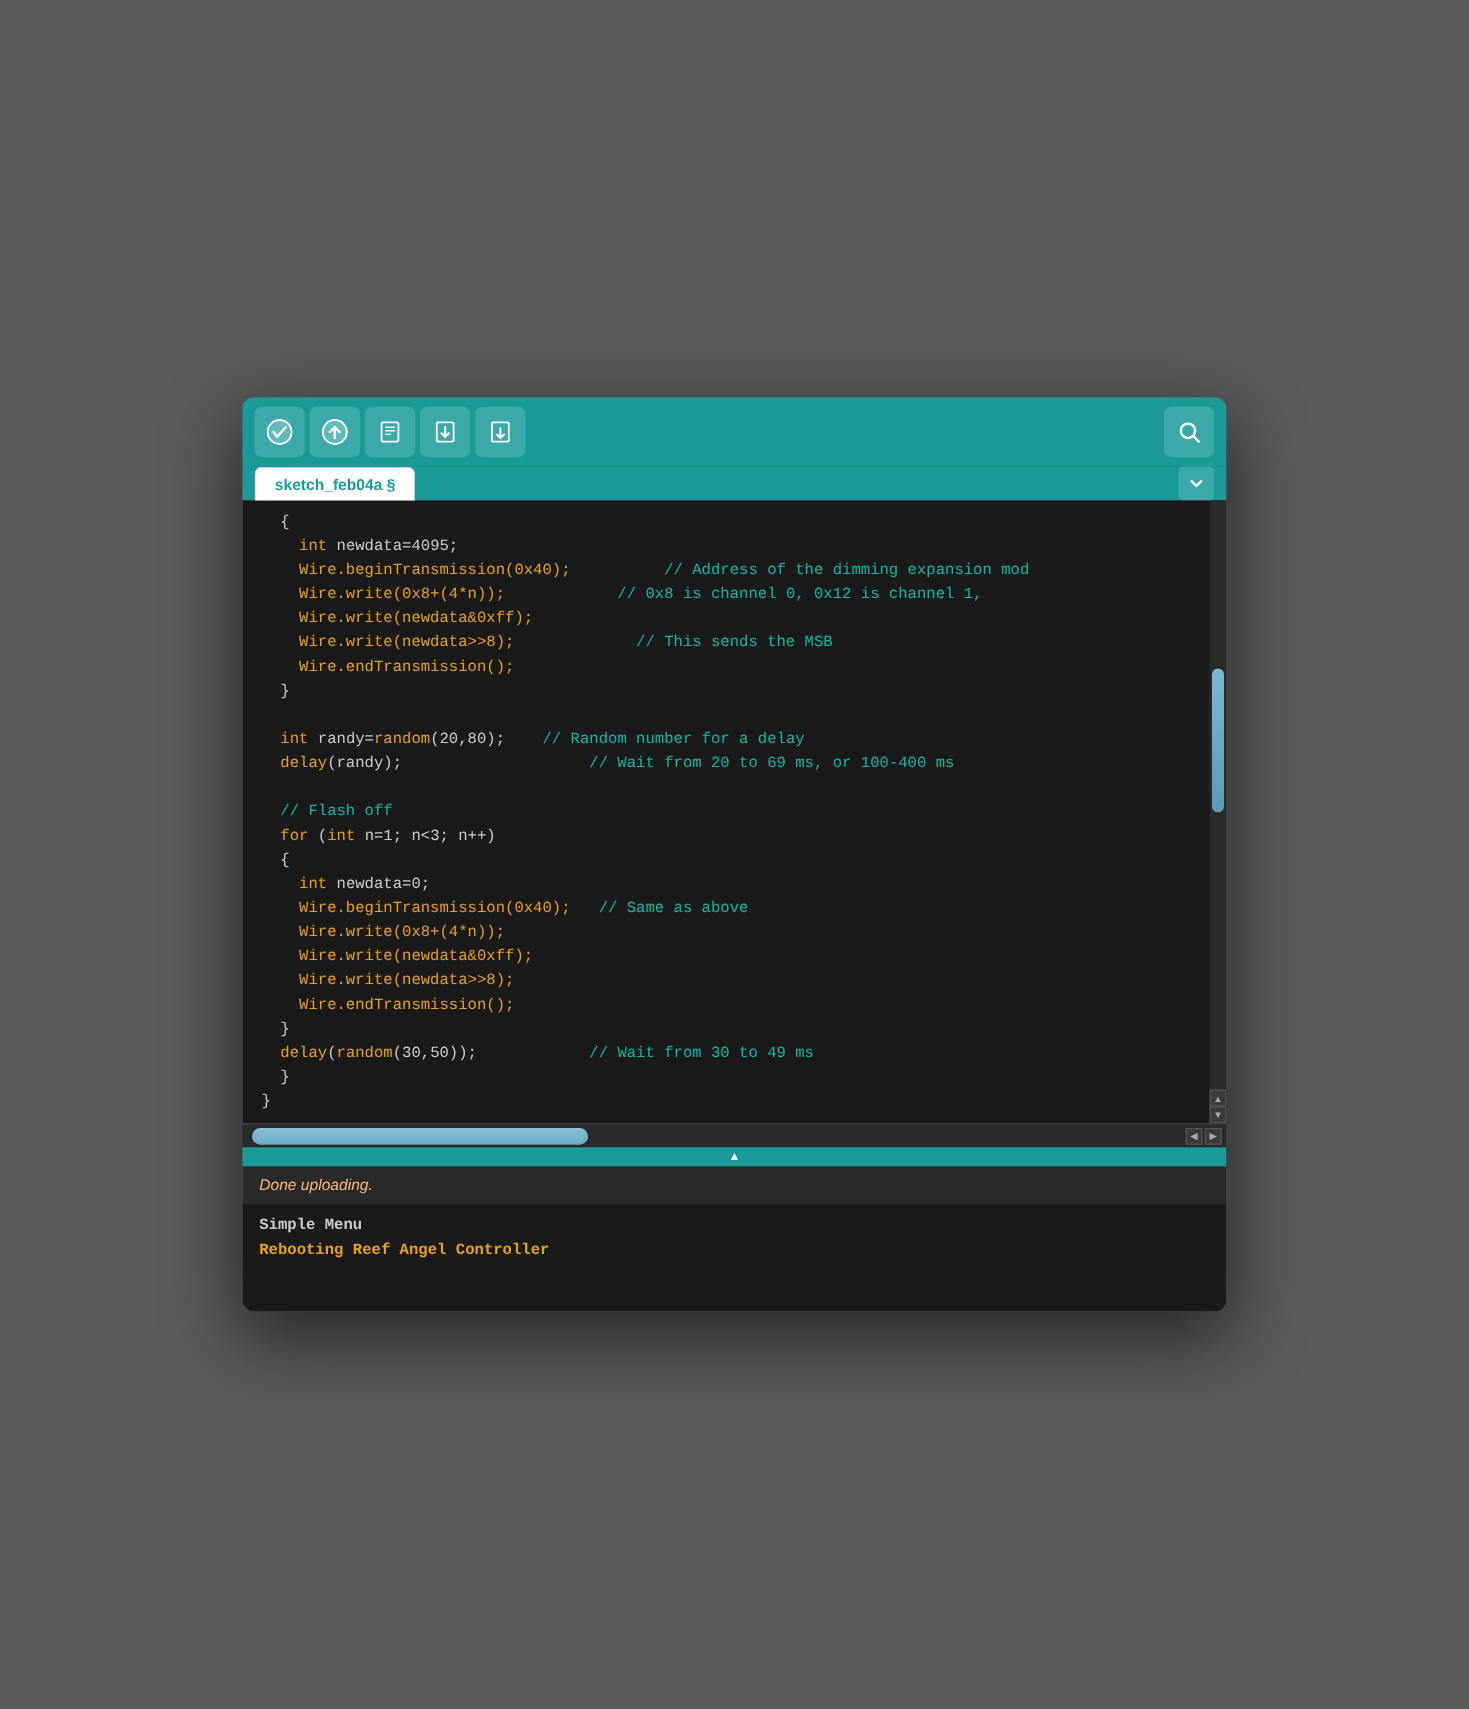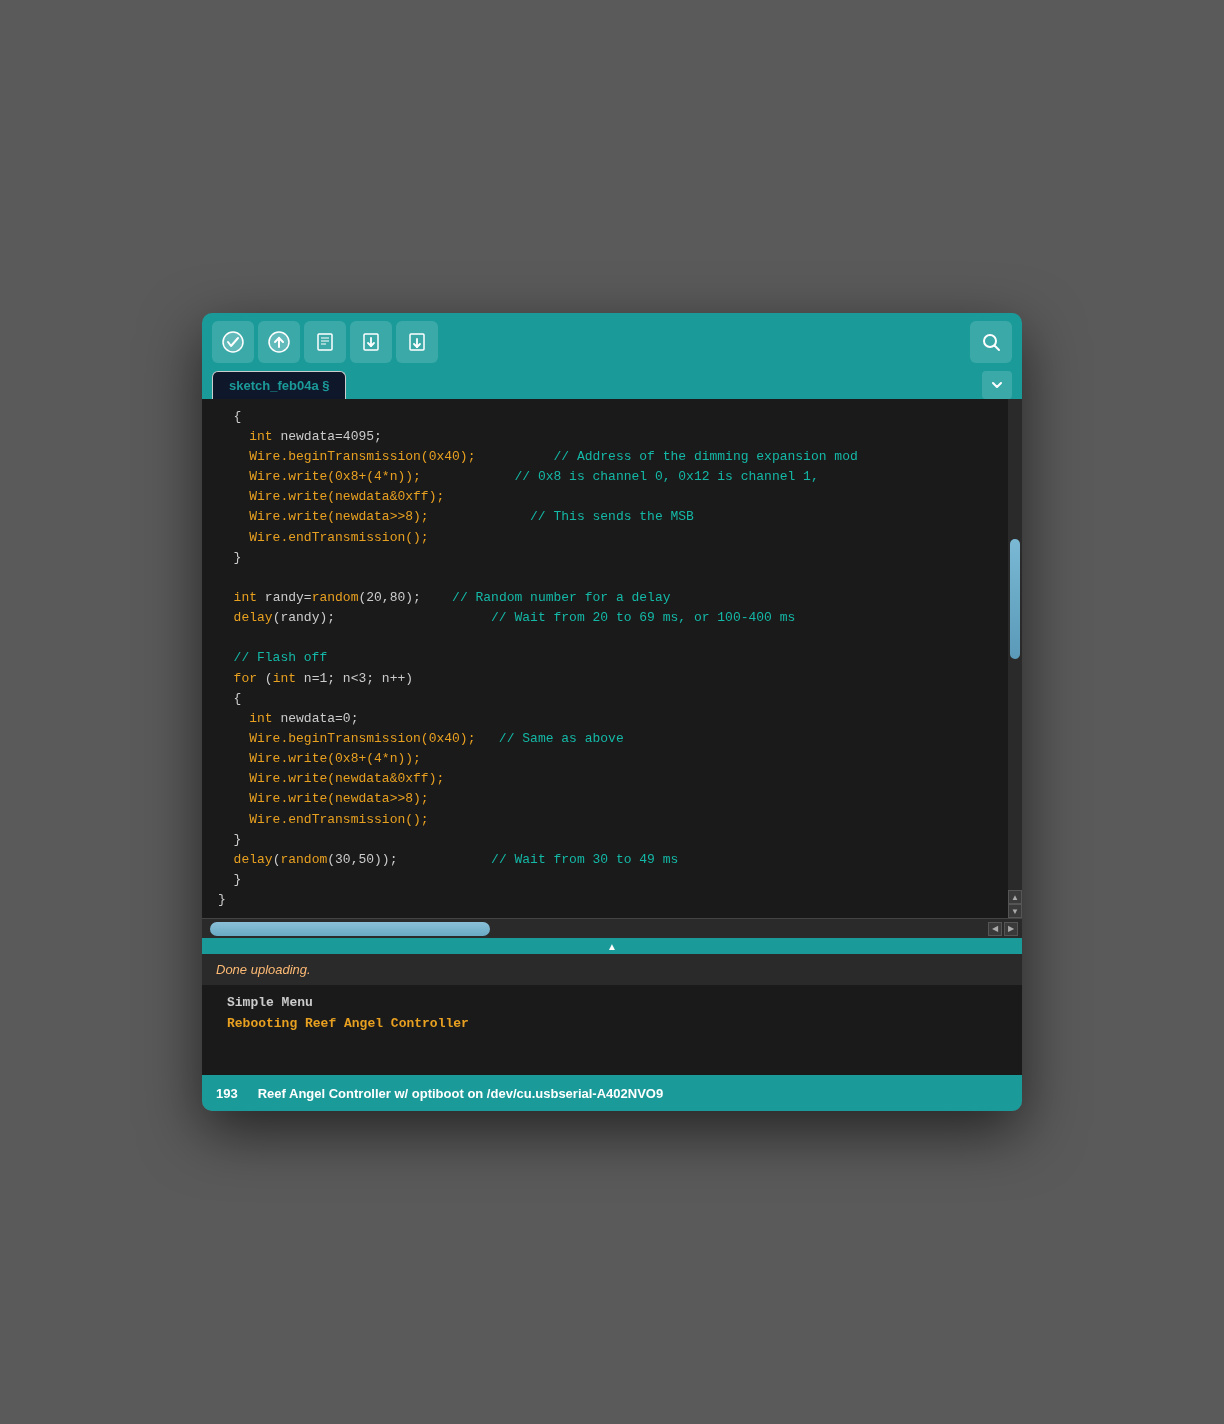--- a/index.html
+++ b/index.html
@@ -82,21 +82,21 @@
       color: white;
     }
     .tab-bar {
       background: #1b9a9a;
       padding: 0 10px;
       display: flex;
       align-items: flex-end;
       gap: 4px;
     }
     .tab {
-      background: #0f172a;
+      background: #ffffff;
       border-radius: 6px 6px 0 0;
       padding: 6px 16px;
       font-size: 13px;
       font-weight: bold;
       color: #1b9a9a;
       border: 1px solid #ccc;
       border-bottom: none;
       display: flex;
       align-items: center;
       gap: 4px;
@@ -209,21 +209,21 @@
     }
     .status-bar {
       background: #2a2a2a;
       padding: 8px 14px;
       font-size: 13px;
       color: #fdba74;
       font-style: italic;
     }
     .console-area {
       background: #1a1a1a;
-      padding: 8px 25px;
+      padding: 8px 14px;
       min-height: 90px;
     }
     .console-line {
       font-family: 'Courier New', Courier, monospace;
       font-size: 13px;
       font-weight: bold;
       line-height: 1.6;
     }
     .bottom-bar {
       background: #1b9a9a;
@@ -448,17 +448,13 @@
 
   <div class="console-area">
     <div class="console-line" style="color: #cccccc;">
       <span>Simple Menu</span>
     </div>
     <div class="console-line" style="color: #e8a020;">
       <span>Rebooting Reef Angel Controller</span>
     </div>
   </div>
 
-  <div class="bottom-bar">
-    <span class="bottom-line-num">193</span>
-    <span>Reef Angel Controller w/ optiboot on /dev/cu.usbserial-A402NVO9</span>
-  </div>
 </div>
 
 </body></html>

